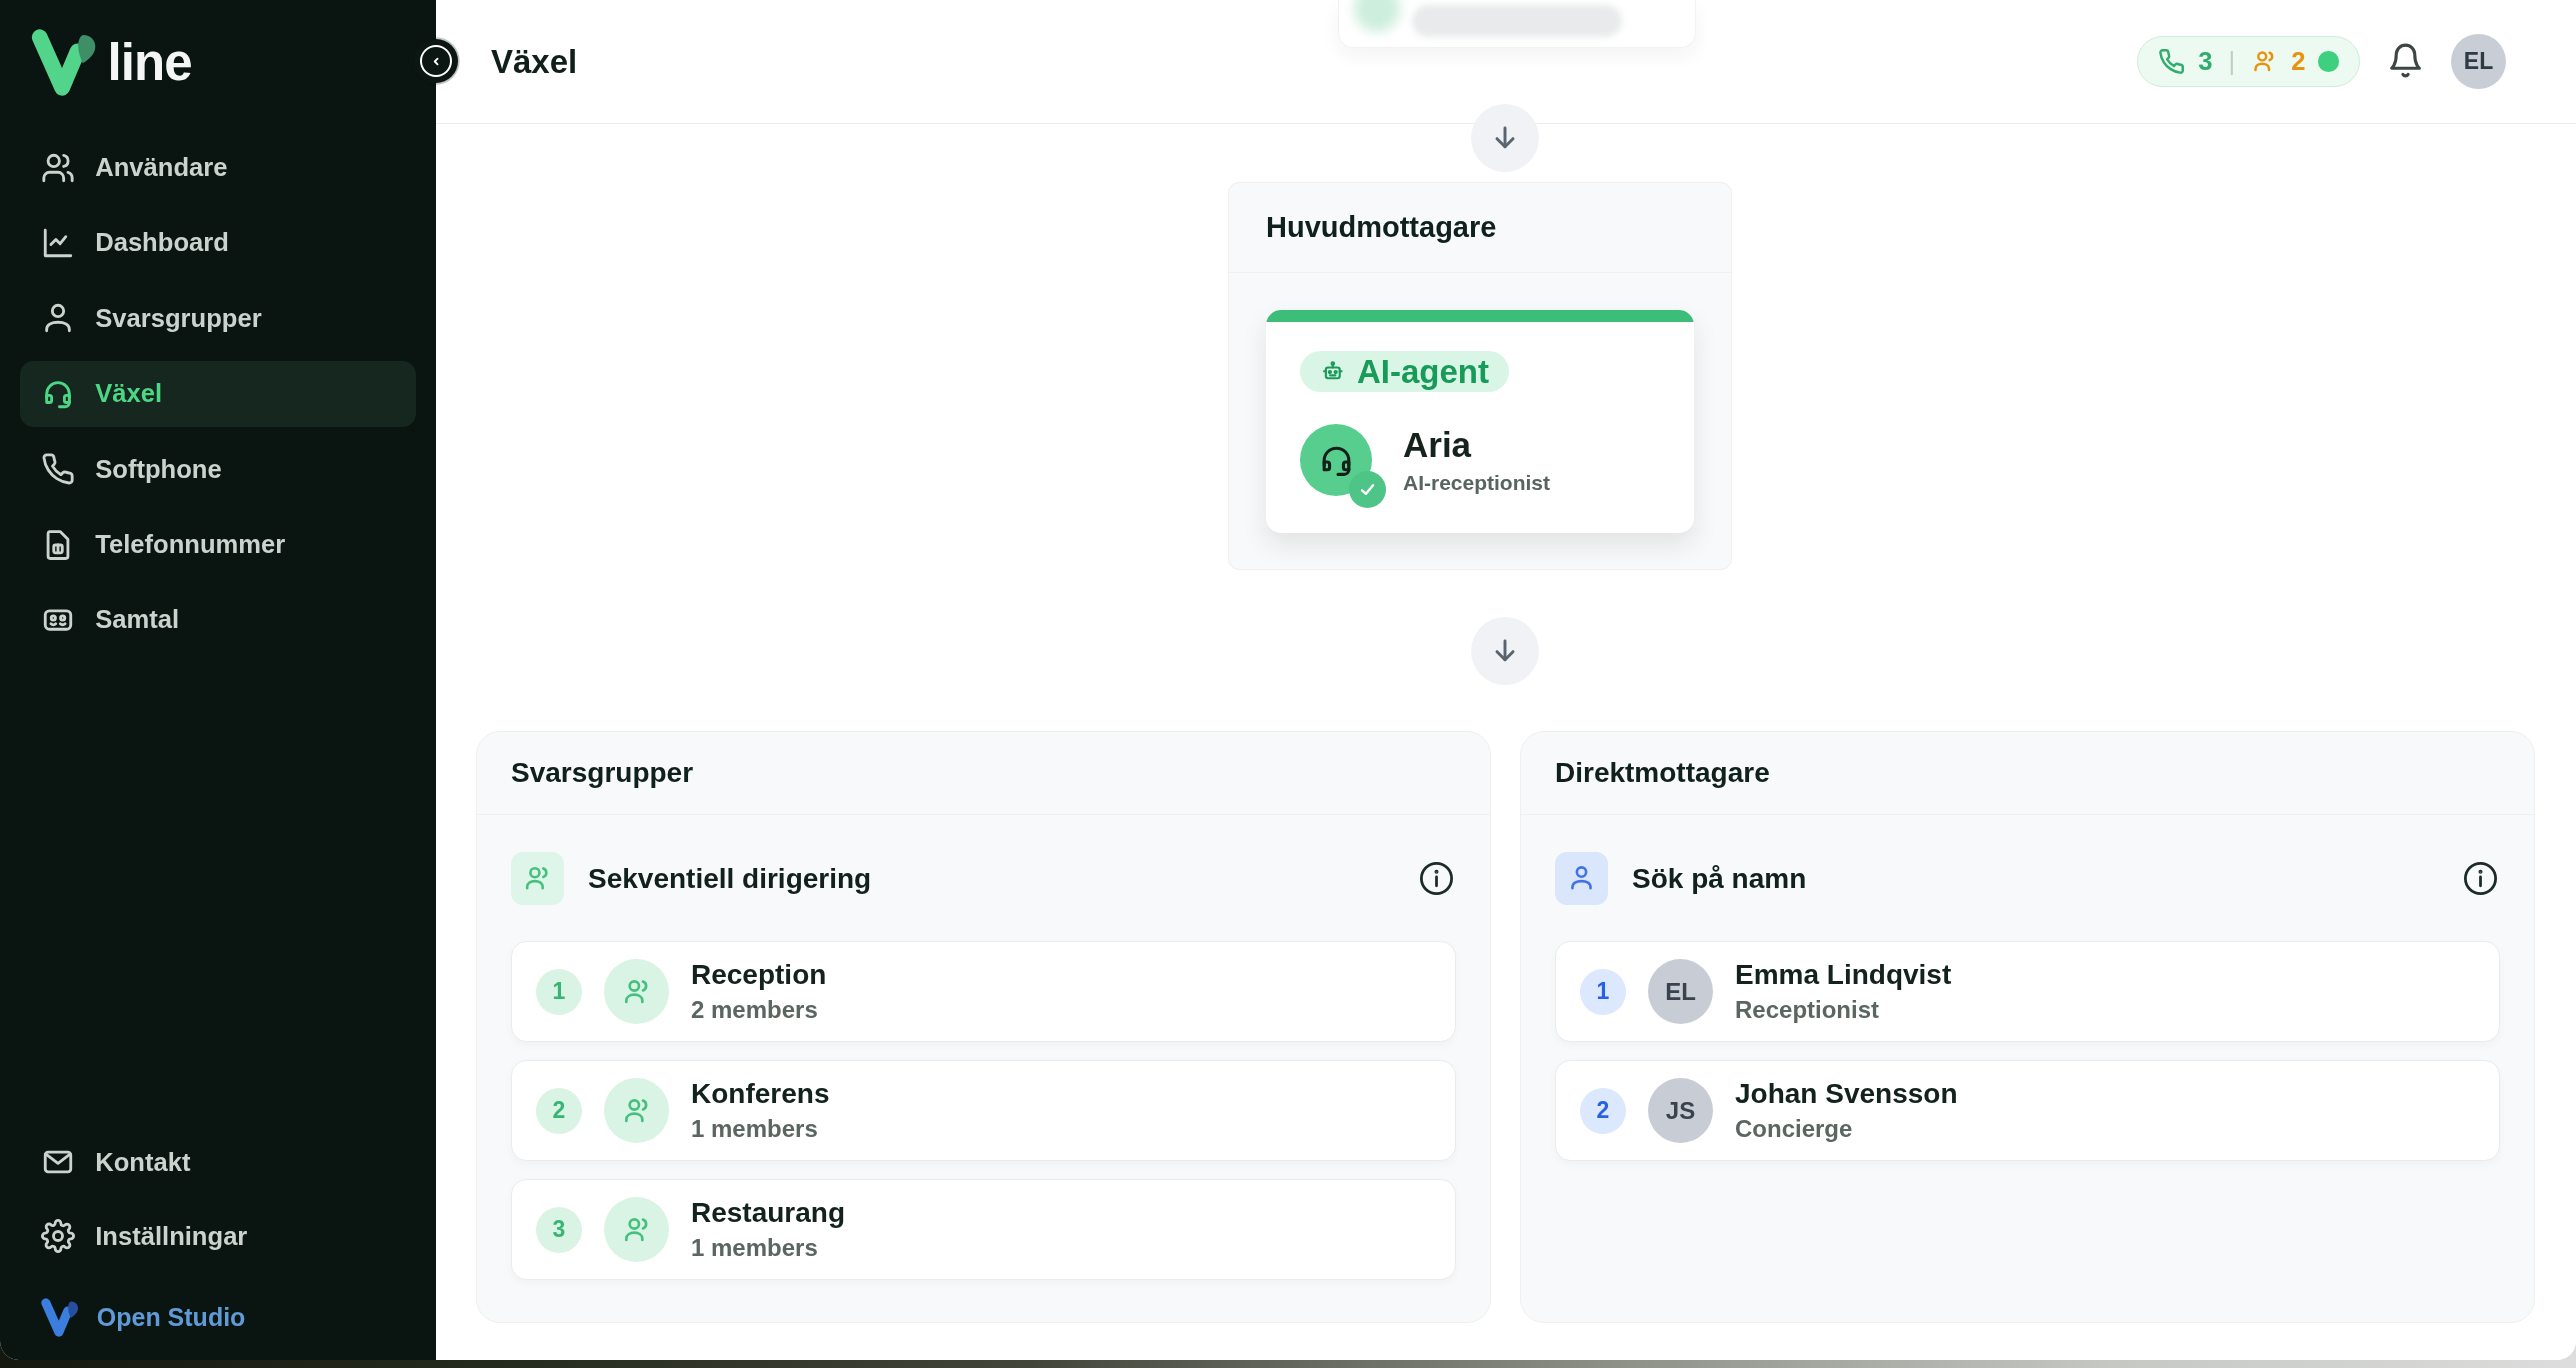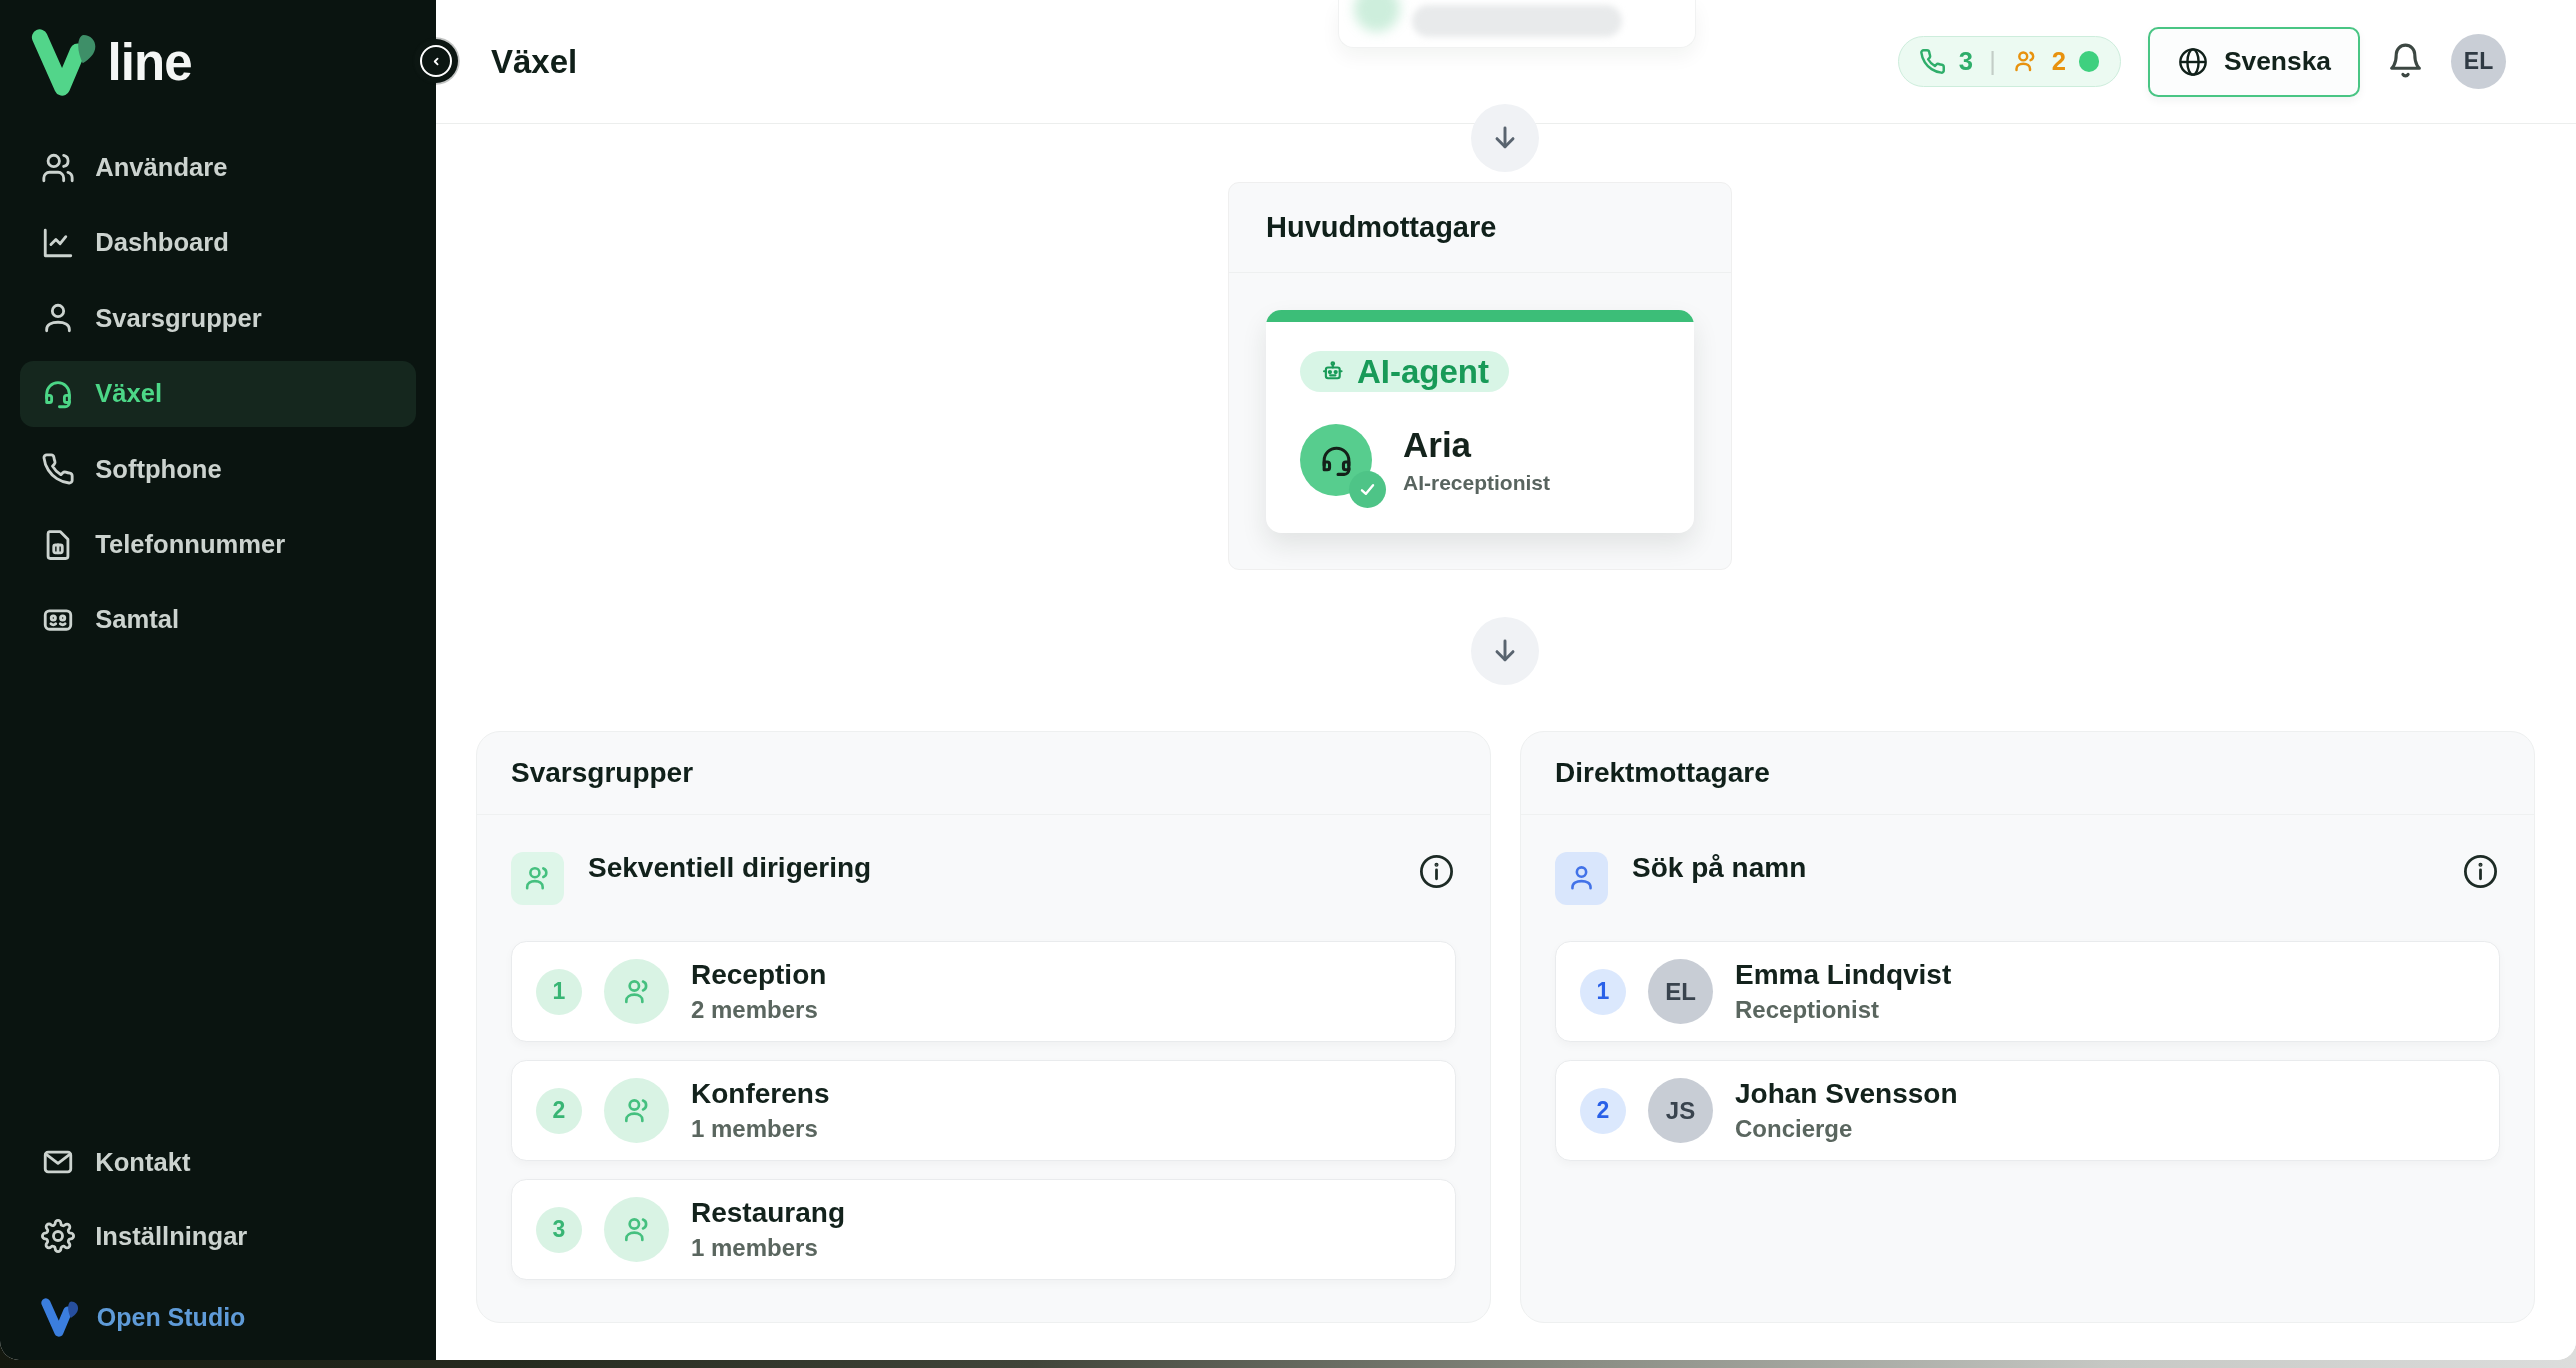--- a/index.html
+++ b/index.html
@@ -115,21 +115,21 @@
   .agent-role { margin-top:6.8px; font-size:21px; font-weight:600; color:#58645f; }
 
   
   .panel { position:absolute; top:731px; width:1015px; height:592px; background:#f8f9fa;
            border:1.7px solid #eef0f0; border-radius:24px; }
   .panel-left { left:40px; }
   .panel-right { left:1084px; }
   .panel-header { height:83px; display:flex; align-items:center; padding:0 34px;
                   border-bottom:1.7px solid #eff1f1; font-size:28px; font-weight:700; color:#10201a; }
   .panel-body { padding:37px 34px; }
-  .mode-row { display:flex; align-items:flex-start; gap:24px; }
+  .mode-row { display:flex; align-items:center; gap:24px; }
   .mode-icon { width:53px; height:53px; border-radius:12px; display:grid; place-items:center; }
   .mode-icon svg { width:31px; height:31px; fill:none; stroke-width:2;
                    stroke-linecap:round; stroke-linejoin:round; }
   .mode-icon.green { background:#def6e9; } .mode-icon.green svg { stroke:#45c07f; }
   .mode-icon.blue  { background:#d9e6fc; } .mode-icon.blue svg  { stroke:#4272e8; }
   .mode-label { font-size:28px; font-weight:700; color:#12211b; }
   .info-btn { margin-left:auto; cursor:pointer; display:grid; place-items:center; }
   .info-btn svg { width:39px; height:39px; stroke:#1d2b25; fill:none; stroke-width:1.7;
                   stroke-linecap:round; }
   .rows { margin-top:36px; display:flex; flex-direction:column; gap:18px; }
@@ -266,28 +266,20 @@
           <span class="count-green">3</span>
           <span class="pill-divider">|</span>
           <svg class="ico-orange" viewBox="0 0 24 24">
               <circle cx="10" cy="7.5" r="3.5"></circle>
               <path d="M4 19.5v-1c0-2.8 2.7-4.5 6-4.5s6 1.7 6 4.5v1"></path>
               <path d="M16.5 4.2a3.5 3.5 0 0 1 0 6.6"></path>
             </svg>
           <span class="count-orange">2</span>
           <span class="status-dot"></span>
         </div>
-        <div class="lang-btn">
-          <svg viewBox="0 0 24 24">
-              <circle cx="12" cy="12" r="9.5"></circle>
-              <ellipse cx="12" cy="12" rx="4.2" ry="9.5"></ellipse>
-              <path d="M2.5 12h19"></path>
-            </svg>
-          <span class="lang-label">Svenska</span>
-        </div>
         <div class="bell-btn">
           <svg viewBox="0 0 24 24">
               <path d="M18 8a6 6 0 0 0-12 0c0 7-3 9-3 9h18s-3-2-3-9"></path>
               <path d="M13.7 21a2 2 0 0 1-3.4 0"></path>
             </svg>
         </div>
         <div class="user-avatar">
           <span>EL</span>
         </div>
       </div>

